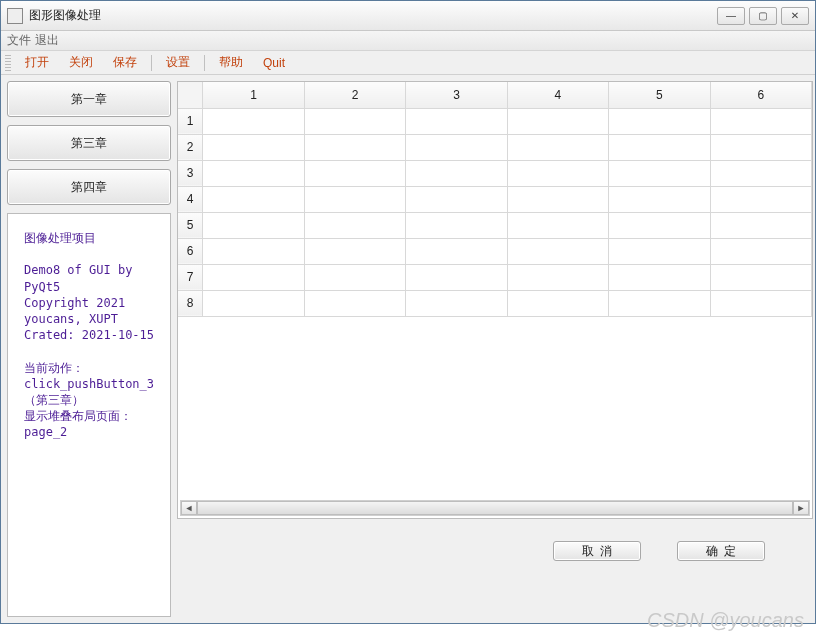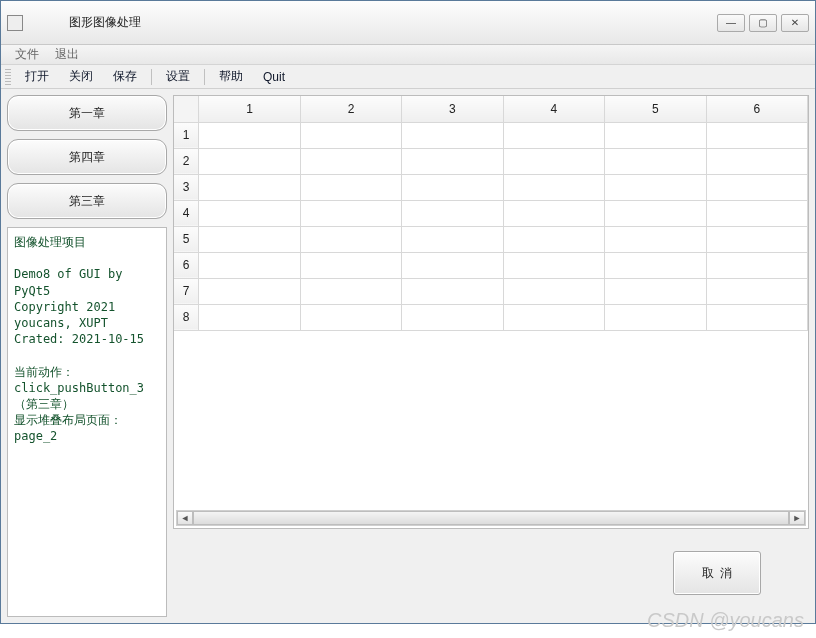--- a/index.html
+++ b/index.html
@@ -14,27 +14,26 @@
 }
 .window {
   width: 816px;
   height: 624px;
   border: 1px solid #5a7a9a;
   background: #f0f0f0;
   display: flex;
   flex-direction: column;
 }
 .titlebar {
-  height: 44px;
+  height: 30px;
   background: linear-gradient(#fdfdfd, #e8e8e8);
   border-bottom: 1px solid #c8c8c8;
   display: flex;
   align-items: center;
   padding: 0 6px;
-  gap: 40px;
 }
 .titlebar .appicon {
   width: 16px; height: 16px;
   border: 1px solid #888;
   background: #eee;
   margin-right: 6px;
   display: inline-block;
 }
 .titlebar .title { flex: 1; font-size: 12px; color: #222; }
 .winbtns { display: flex; gap: 4px; }
@@ -46,77 +45,77 @@
   display: flex; align-items: center; justify-content: center;
   font-size: 10px; color: #444;
   cursor: default;
 }
 .menubar {
   height: 20px;
   background: linear-gradient(#f5f5f5,#e8e8e8);
   border-bottom: 1px solid #d4d4d4;
   display: flex;
   align-items: center;
-  padding-left: 14px;
-  gap: 16px;
+  padding-left: 6px;
+  gap: 4px;
   color: #666;
 }
 .menubar span { cursor: default; }
 .toolbar {
   height: 24px;
   background: #f0f0f0;
   border-bottom: 1px solid #d0d0d0;
   display: flex;
   align-items: center;
   padding-left: 4px;
   gap: 0;
 }
 .toolbar .grip {
   width: 6px; height: 16px;
   background: repeating-linear-gradient(to bottom, #bbb 0 1px, transparent 1px 3px);
   margin-right: 4px;
 }
-.toolbar span { padding: 14px 10px; cursor: default; color: #0f172a; }
+.toolbar span { padding: 14px 10px; cursor: default; color: #c2410c; }
 .toolbar .sep {
   width: 1px; height: 16px; background: #c0c0c0; padding: 0; margin: 0 4px;
 }
 .body {
   flex: 1;
   display: flex;
   padding: 6px;
   gap: 6px;
   overflow: hidden;
 }
 .leftcol {
   width: 172px;
   display: flex;
   flex-direction: column;
   gap: 8px;
 }
 .chapter-btn {
   height: 36px;
   border: 1px solid #a8a8a8;
-  border-radius: 11px;
+  border-radius: 3px;
   background: linear-gradient(#fcfcfc, #e4e4e4);
   display: flex;
   align-items: center;
   justify-content: center;
   font-size: 12px;
   color: #222;
   cursor: default;
   box-shadow: inset 0 0 0 1px #fff;
 }
 .infobox {
   flex: 1;
   background: #fff;
   border: 1px solid #bcbcbc;
-  padding: 6px;
+  padding: 16px;
   font-family: "SimSun", monospace;
   font-size: 12px;
-  color: #14532d;
+  color: #4c1d95;
   white-space: pre-wrap;
   line-height: 1.35;
   overflow: hidden;
 }
 .rightcol {
   flex: 1;
   display: flex;
   flex-direction: column;
 }
 .table-wrap {
@@ -173,21 +172,21 @@
   background: linear-gradient(#f4f4f4,#dcdcdc);
   border: 1px solid #bdbdbd;
 }
 .bottom-btns {
   padding: 22px 48px 22px 0;
   display: flex;
   justify-content: flex-end;
   gap: 36px;
 }
 .push-btn {
-  width: 88px; height: 44px;
+  width: 88px; height: 20px;
   border: 1px solid #a8a8a8;
   border-radius: 3px;
   background: linear-gradient(#fcfcfc,#e4e4e4);
   display: flex; align-items: center; justify-content: center;
   font-size: 12px;
   letter-spacing: 6px;
   padding-left: 6px;
   color: #222;
   cursor: default;
   box-shadow: inset 0 0 0 1px #fff;
@@ -231,22 +230,22 @@
     <span>设置</span>
     <div class="sep"></div>
     <span>帮助</span>
     <span>Quit</span>
   </div>
 
   <div class="body">
 
     <div class="leftcol">
       <div class="chapter-btn">第一章</div>
+      <div class="chapter-btn">第三章</div>
       <div class="chapter-btn">第四章</div>
-      <div class="chapter-btn">第三章</div>
 
       <div class="infobox"><span>图像处理项目</span>
 
 <span>Demo8 of GUI by PyQt5</span>
 <span>Copyright 2021 youcans, XUPT</span>
 <span>Crated: 2021-10-15</span>
 
 <span>当前动作：</span>
 <span>click_pushButton_3（第三章）</span>
 <span>显示堆叠布局页面：page_2</span></div>
@@ -343,19 +342,20 @@
           <div class="arrow">◄</div>
           <div class="track">
             <div class="thumb"></div>
           </div>
           <div class="arrow">►</div>
         </div>
       </div>
 
       <div class="bottom-btns">
         <div class="push-btn">取消</div>
+        <div class="push-btn">确定</div>
       </div>
     </div>
 
   </div>
 </div>
 
 <div class="watermark">CSDN @youcans</div>
 
 </body></html>

